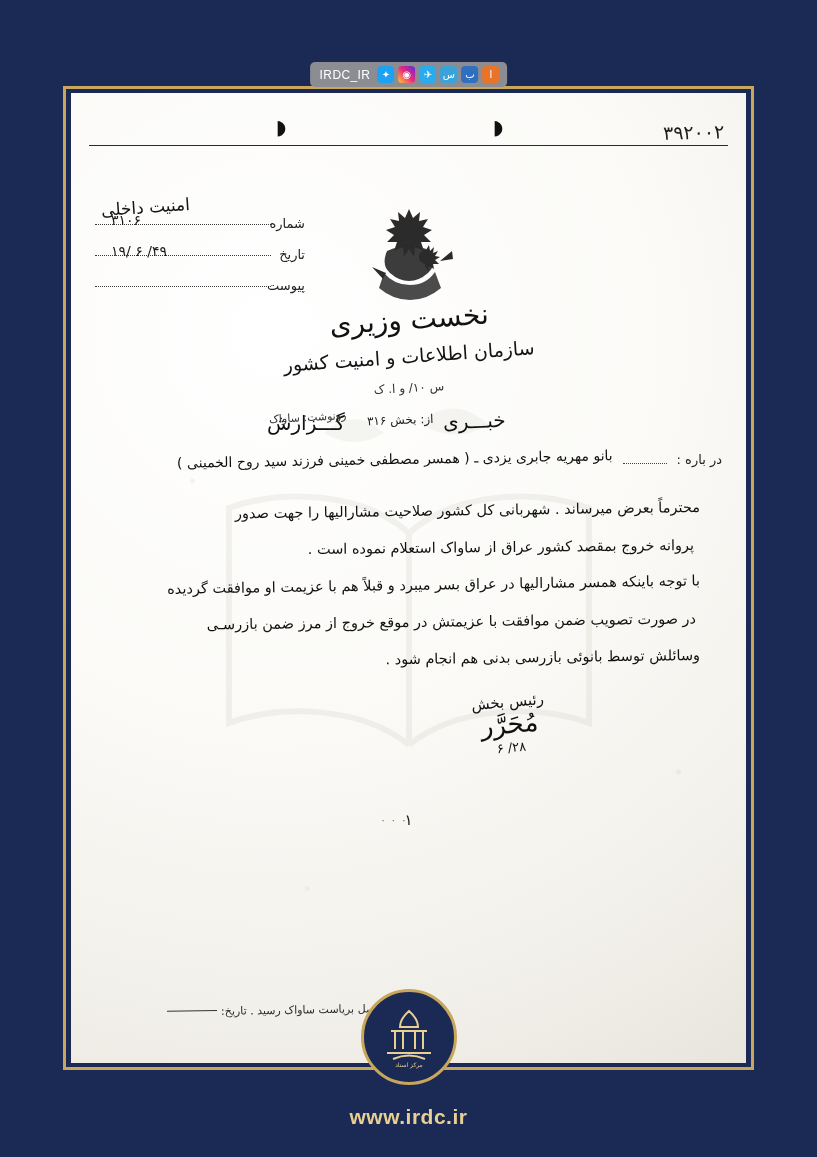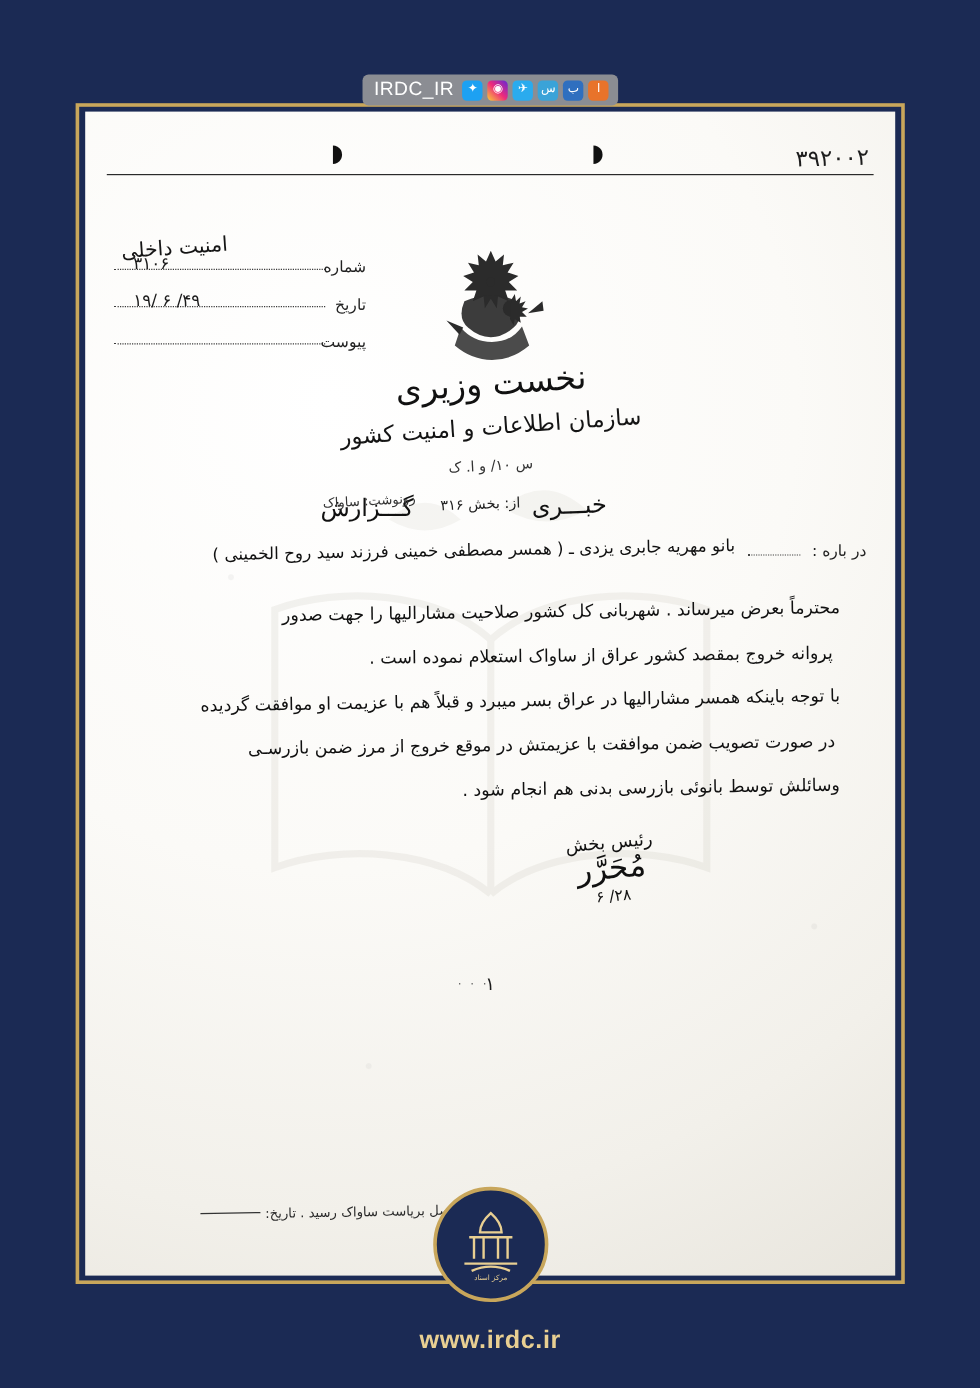--- a/index.html
+++ b/index.html
@@ -42,21 +42,21 @@
     line-height: 1;
   }
   .ico.i-eitaa   { background: #e8732a; }
   .ico.i-bale    { background: #2f6fbf; }
   .ico.i-soroush { background: #3aa3d8; }
   .ico.i-tg      { background: #2aabee; }
   .ico.i-ig      { background: linear-gradient(45deg,#f9ce34,#ee2a7b,#6228d7); }
   .ico.i-tw      { background: #1da1f2; }
   .social-bar .handle {
     color: #ffffff;
-    font-size: 16px;
+    font-size: 12px;
     font-family: "Liberation Sans", sans-serif;
     letter-spacing: .4px;
     padding: 0 3px 0 2px;
     direction: ltr;
   }
 
   
   .doc-frame {
     position: absolute;
     top: 86px;

